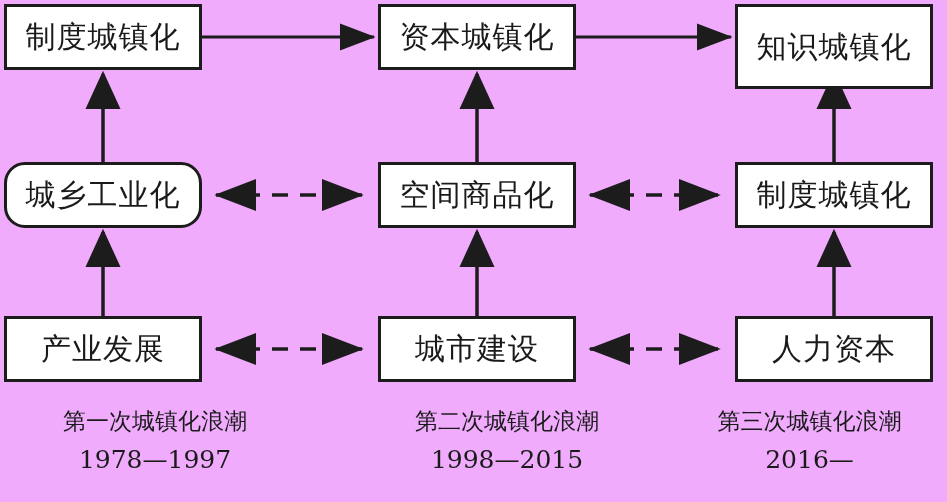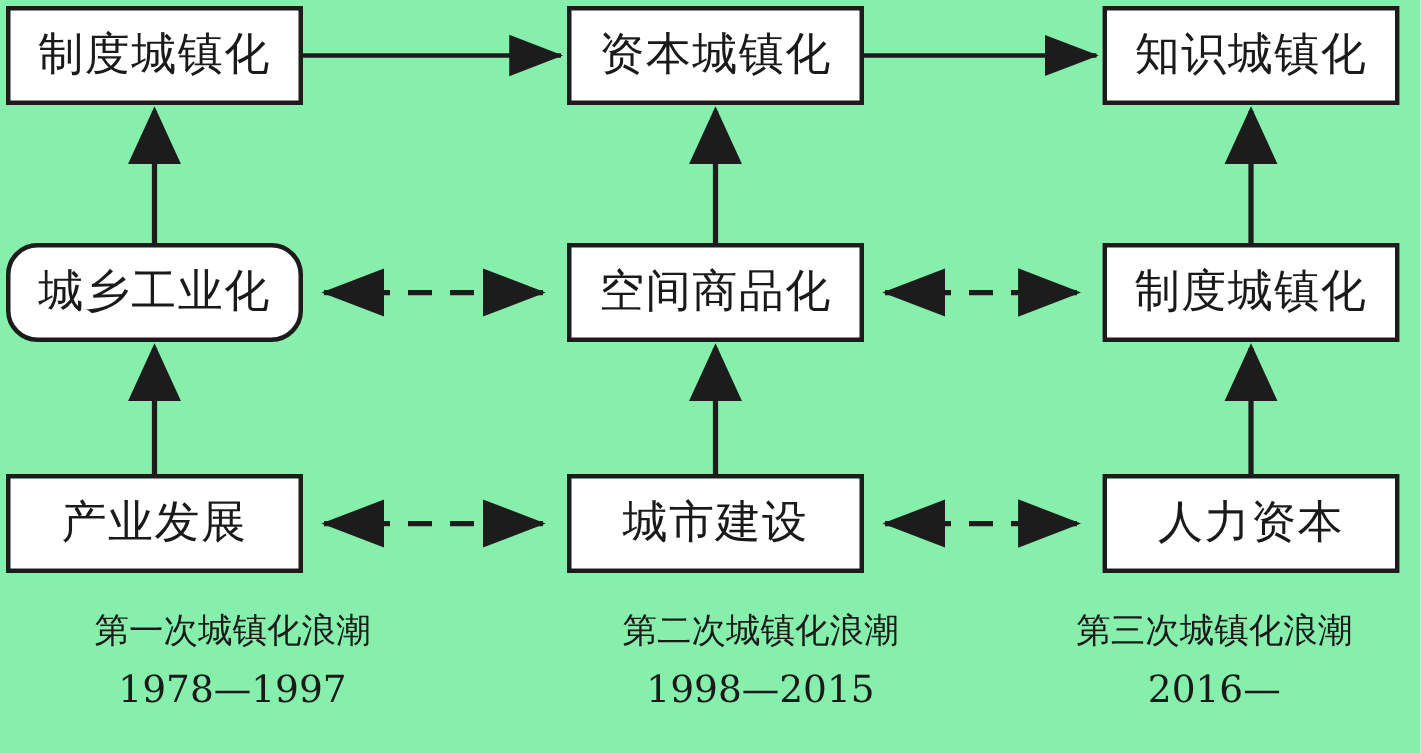--- a/index.html
+++ b/index.html
@@ -8,21 +8,21 @@
     background: #ffffff;
   }
   body {
     font-family: "DejaVu Serif", "Liberation Serif", serif;
     color: #1a1a1a;
   }
   #diagram-root {
     position: relative;
     width: 947px;
     height: 502px;
-    background: #86efac;
+    background: #f0abfc;
     overflow: hidden;
   }
   .svg-layer {
     position: absolute;
     left: 0;
     top: 0;
     width: 947px;
     height: 502px;
   }
   .node-box {
@@ -124,21 +124,21 @@
       <line x1="834" y1="162" x2="834" y2="74" stroke="#1c1c1c" stroke-width="3.5" marker-end="url(#arrow-up)"></line>
     </g>
   </svg>
 
   <div class="node-box" style="left:4px;  top:4px;   width:198px; height:66px;">
     <span class="node-label">制度城镇化</span>
   </div>
   <div class="node-box" style="left:378px; top:4px;  width:198px; height:66px;">
     <span class="node-label">资本城镇化</span>
   </div>
-  <div class="node-box" style="left:735px; top:4px;  width:198px; height:66px;">
+  <div class="node-box" style="left:735px; top:4px;  width:198px; height:85px;">
     <span class="node-label">知识城镇化</span>
   </div>
 
   <div class="node-box" style="left:4px;   top:162px; width:198px; height:66px;border-radius:21px;">
     <span class="node-label">城乡工业化</span>
   </div>
   <div class="node-box" style="left:378px; top:162px; width:198px; height:66px;">
     <span class="node-label">空间商品化</span>
   </div>
   <div class="node-box" style="left:735px; top:162px; width:198px; height:66px;">

